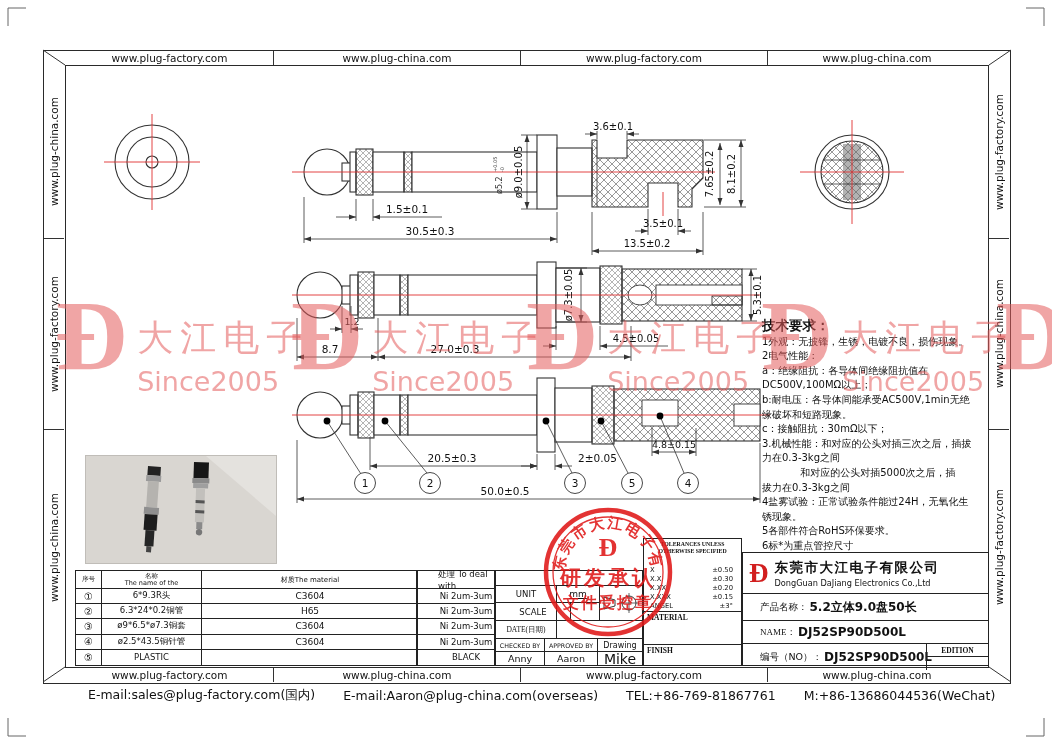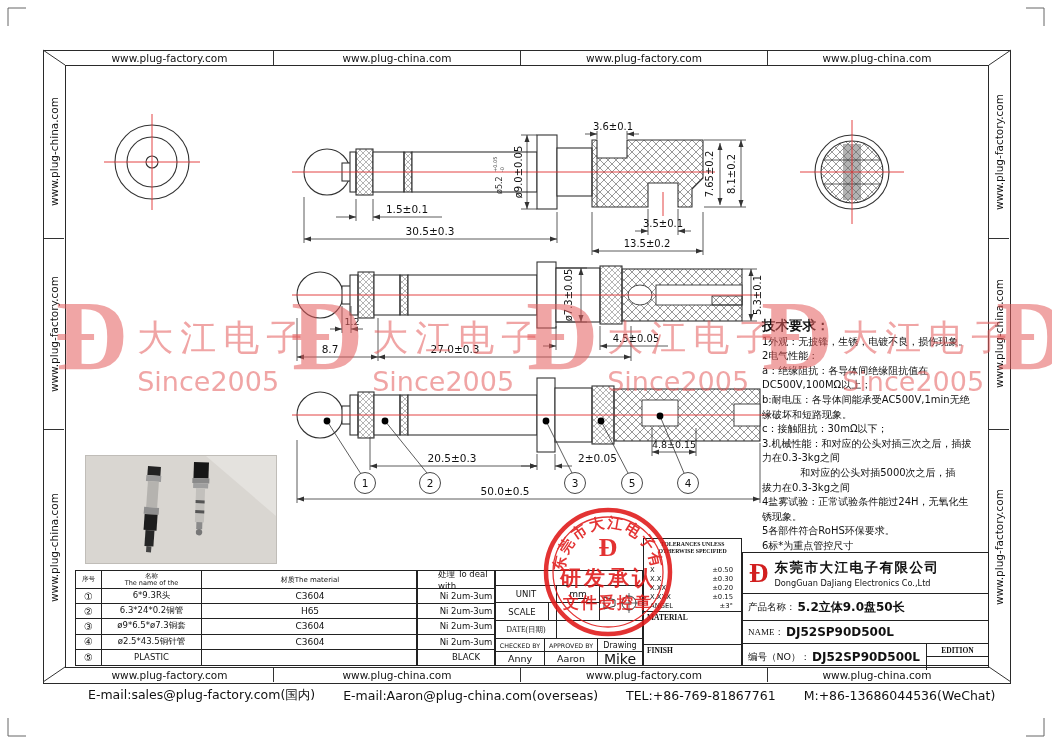--- a/index.html
+++ b/index.html
@@ -43,21 +43,21 @@
   .tol .trow{display:flex;justify-content:space-between;padding:0 8px 0 6px;font-size:6.8px;height:9.2px;align-items:center;}
   .tol .sect{border-top:1px solid #222;font-family:"Liberation Serif",serif;font-weight:bold;font-size:7.5px;padding:1px 0 0 3px;height:10px;}
   .tol .gap1{height:21px;} .tol .gap2{height:15px;}
   
   .co{left:742px;top:552px;width:247px;height:114px;border:1.2px solid #222;box-sizing:border-box;}
   .co .r1{height:40px;display:flex;align-items:center;}
   .co .logo{font-family:"Liberation Serif",serif;font-weight:bold;font-size:27px;color:#d21f1f;margin:0 6px 0 6px;line-height:1;}
   .co .names{display:flex;flex-direction:column;}
   .co .cn{font-size:13.5px;font-weight:bold;letter-spacing:1.5px;}
   .co .en{font-size:8.2px;margin-top:1px;}
-  .co .r{border-top:1px solid #222;display:flex;align-items:center;padding-left:5px;position:relative;}
+  .co .r{border-top:1px solid #222;display:flex;align-items:center;padding-left:17px;position:relative;}
   .co .r2{height:26px;} .co .r3{height:22px;} .co .r4{height:26px;}
   .co .lbl{font-size:9.5px;}
   .co .lbl-serif{font-family:"Liberation Serif",serif;font-size:9px;}
   .co .val{font-size:12px;font-weight:bold;margin-left:2px;}
   .co .edition{position:absolute;right:0;top:0;width:62px;height:100%;border-left:1px solid #222;box-sizing:border-box;}
   .co .edition .el{height:12px;border-bottom:1px solid #222;font-family:"Liberation Serif",serif;font-weight:bold;font-size:7.5px;display:flex;align-items:center;justify-content:center;}
   
   .footer{left:60px;top:687px;width:960px;display:flex;font-size:12.5px;color:#111;align-items:center;}
   .footer span{margin-left:28px;white-space:nowrap;}
   
@@ -379,21 +379,21 @@
     <div class="c" style="left:0;top:0;width:148px;height:16px;"></div>
     <div class="c" style="left:0;top:15px;width:62px;height:18px;font-size:8.5px;">UNIT</div>
     <div class="c" style="left:61px;top:15px;width:44px;height:18px;font-size:9px;text-decoration:underline;">mm</div>
     <div class="c" style="left:104px;top:15px;width:44px;height:36px;">
       <svg width="40" height="30" viewBox="0 0 40 30">
         <path d="M3 9L14 12V18L3 21Z" fill="none" stroke="#222" stroke-width="0.9"></path>
         <circle cx="28" cy="15" r="7" fill="none" stroke="#222" stroke-width="0.9"></circle>
         <path d="M18 15H38 M28 5V25" stroke="#222" stroke-width="0.7"></path>
       </svg>
     </div>
-    <div class="c" style="left:0;top:32px;width:54px;height:19px;font-size:8.5px;">SCALE</div>
+    <div class="c" style="left:0;top:32px;width:76px;height:19px;font-size:8.5px;">SCALE</div>
     <div class="c" style="left:61px;top:32px;width:44px;height:19px;"></div>
     <div class="c" style="left:0;top:50px;width:62px;height:19px;font-size:7.5px;font-family:Liberation Serif, serif;">DATE(日期)</div>
     <div class="c" style="left:61px;top:50px;width:87px;height:19px;"></div>
     <div class="c" style="left:0;top:68px;width:50px;height:14px;font-size:6.3px;">CHECKED BY</div>
     <div class="c" style="left:49px;top:68px;width:54px;height:14px;font-size:6.3px;">APPROVED BY</div>
     <div class="c" style="left:102px;top:68px;width:46px;height:14px;font-size:8px;">Drawing</div>
     <div class="c" style="left:0;top:81px;width:50px;height:15px;font-size:9.5px;">Anny</div>
     <div class="c" style="left:49px;top:81px;width:54px;height:15px;font-size:9.5px;">Aaron</div>
     <div class="c" style="left:102px;top:81px;width:46px;height:15px;font-size:14px;">Mike</div>
   </div>

